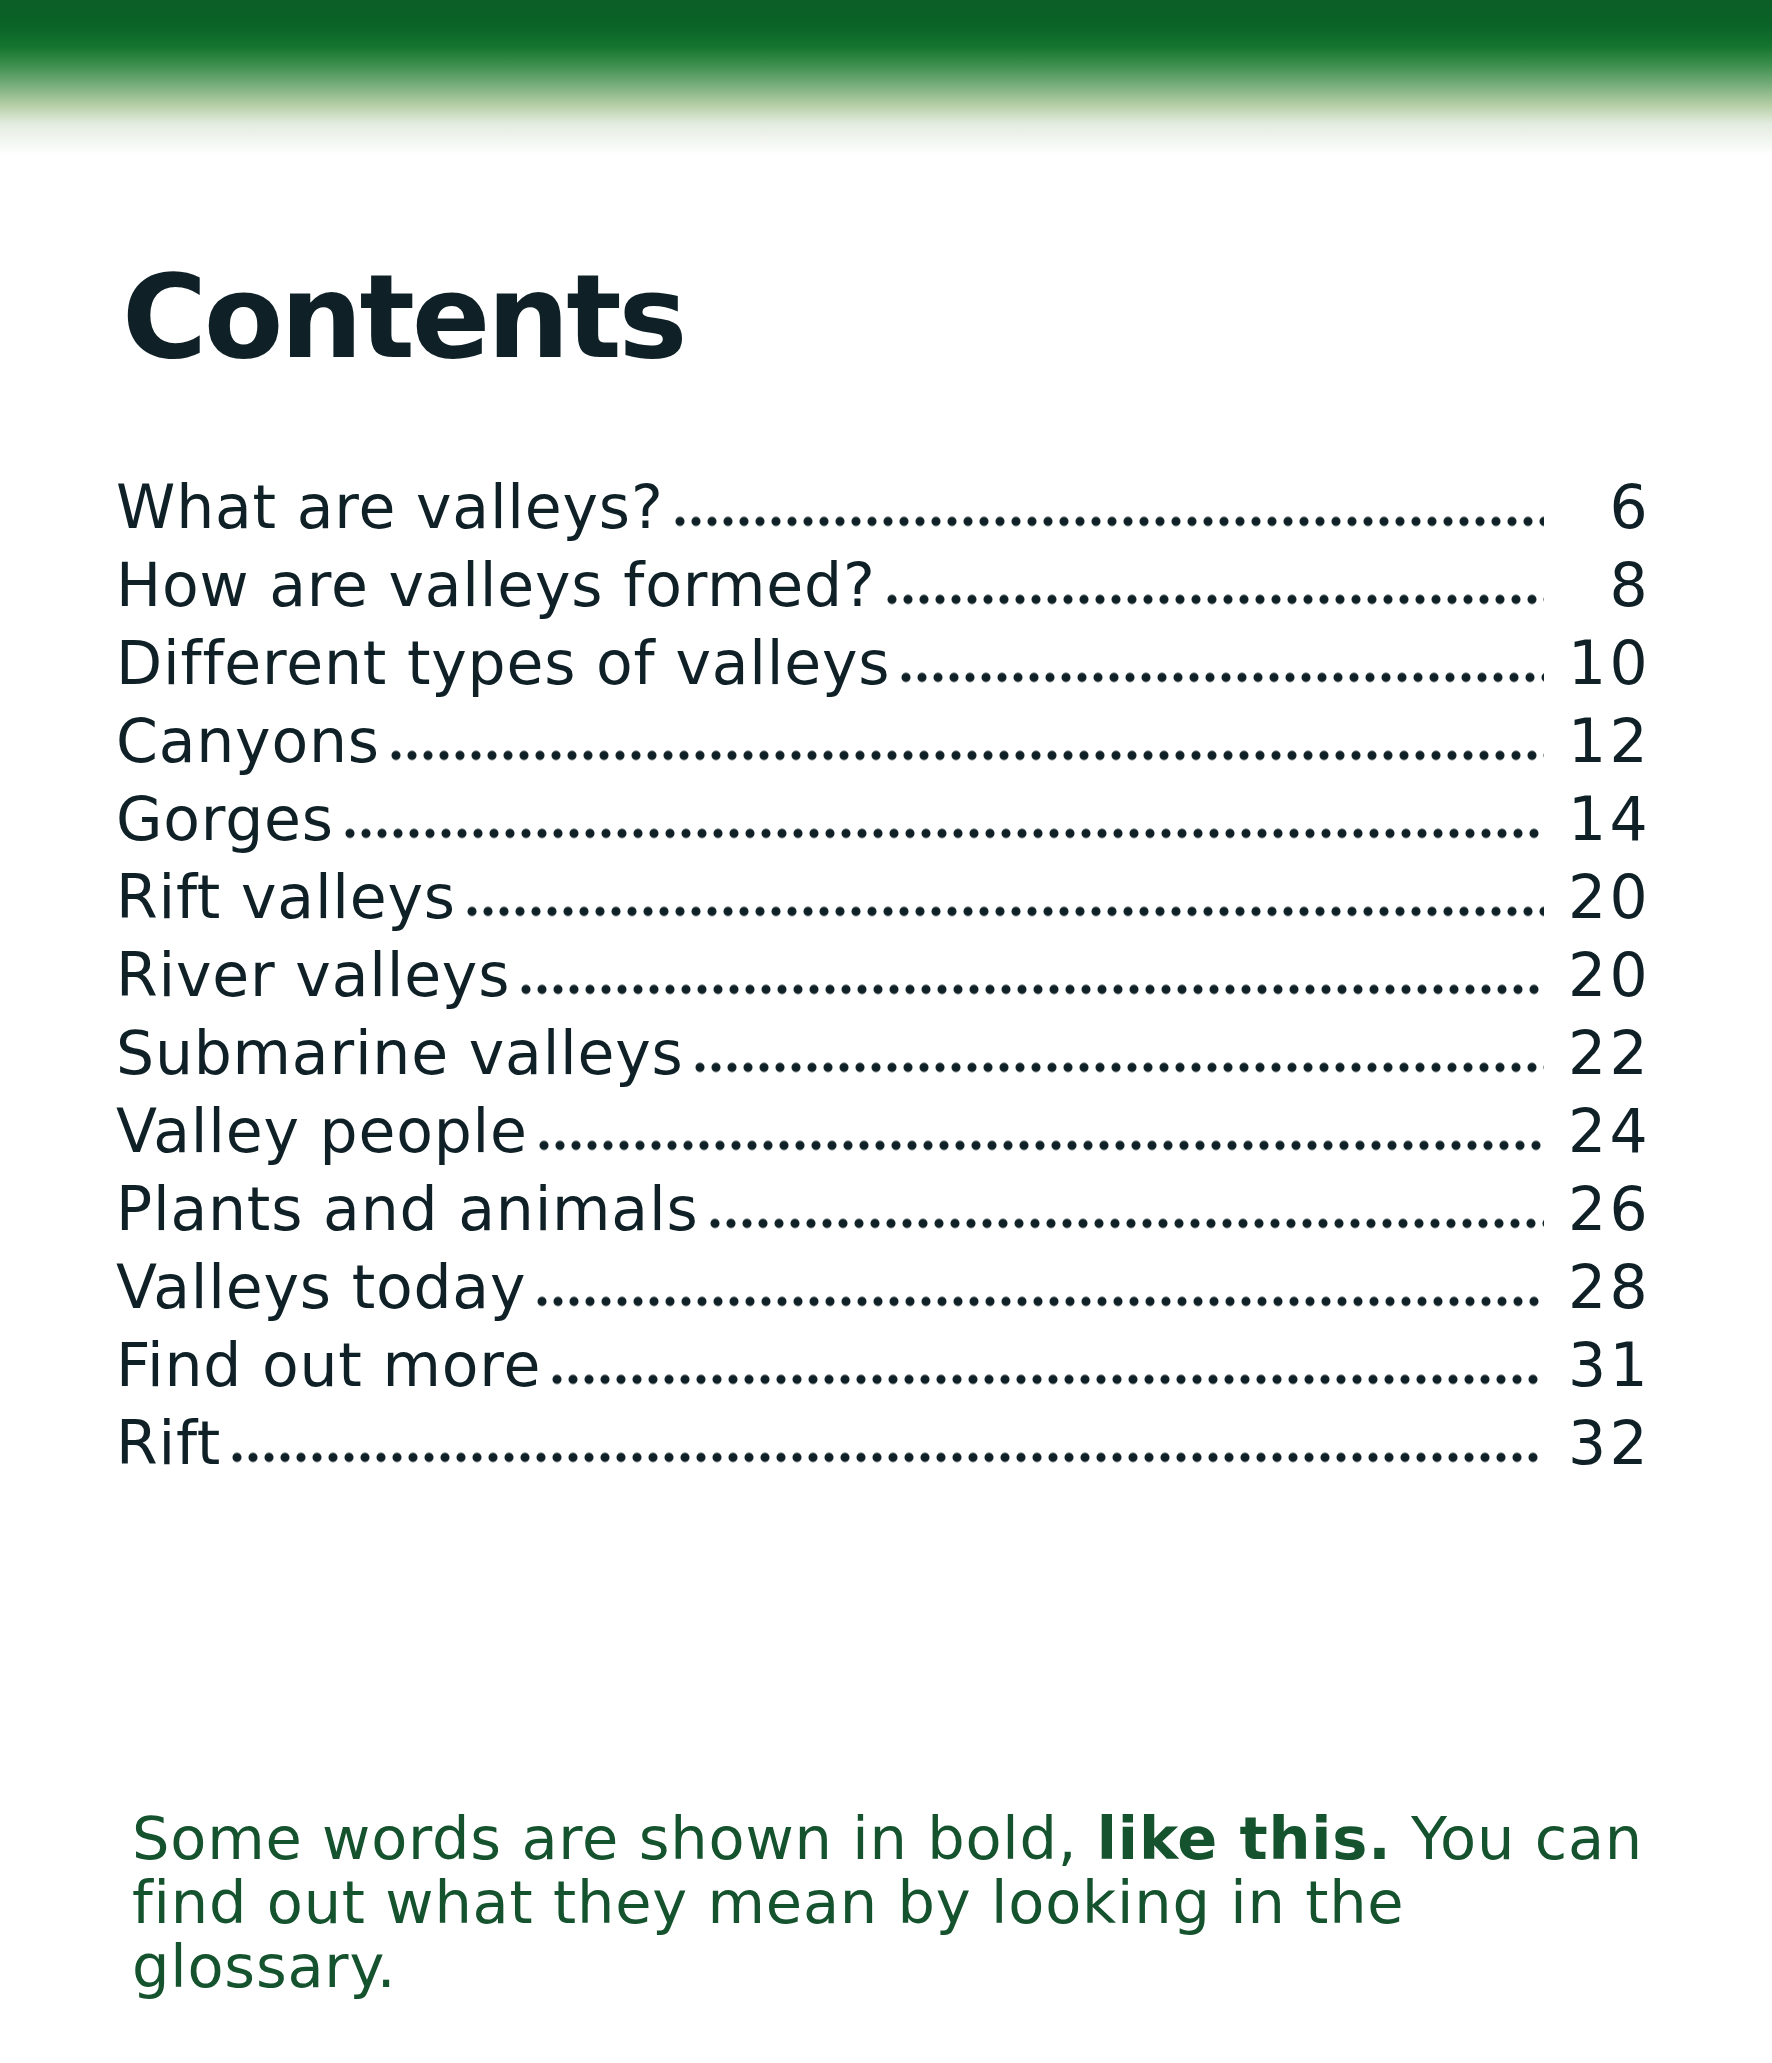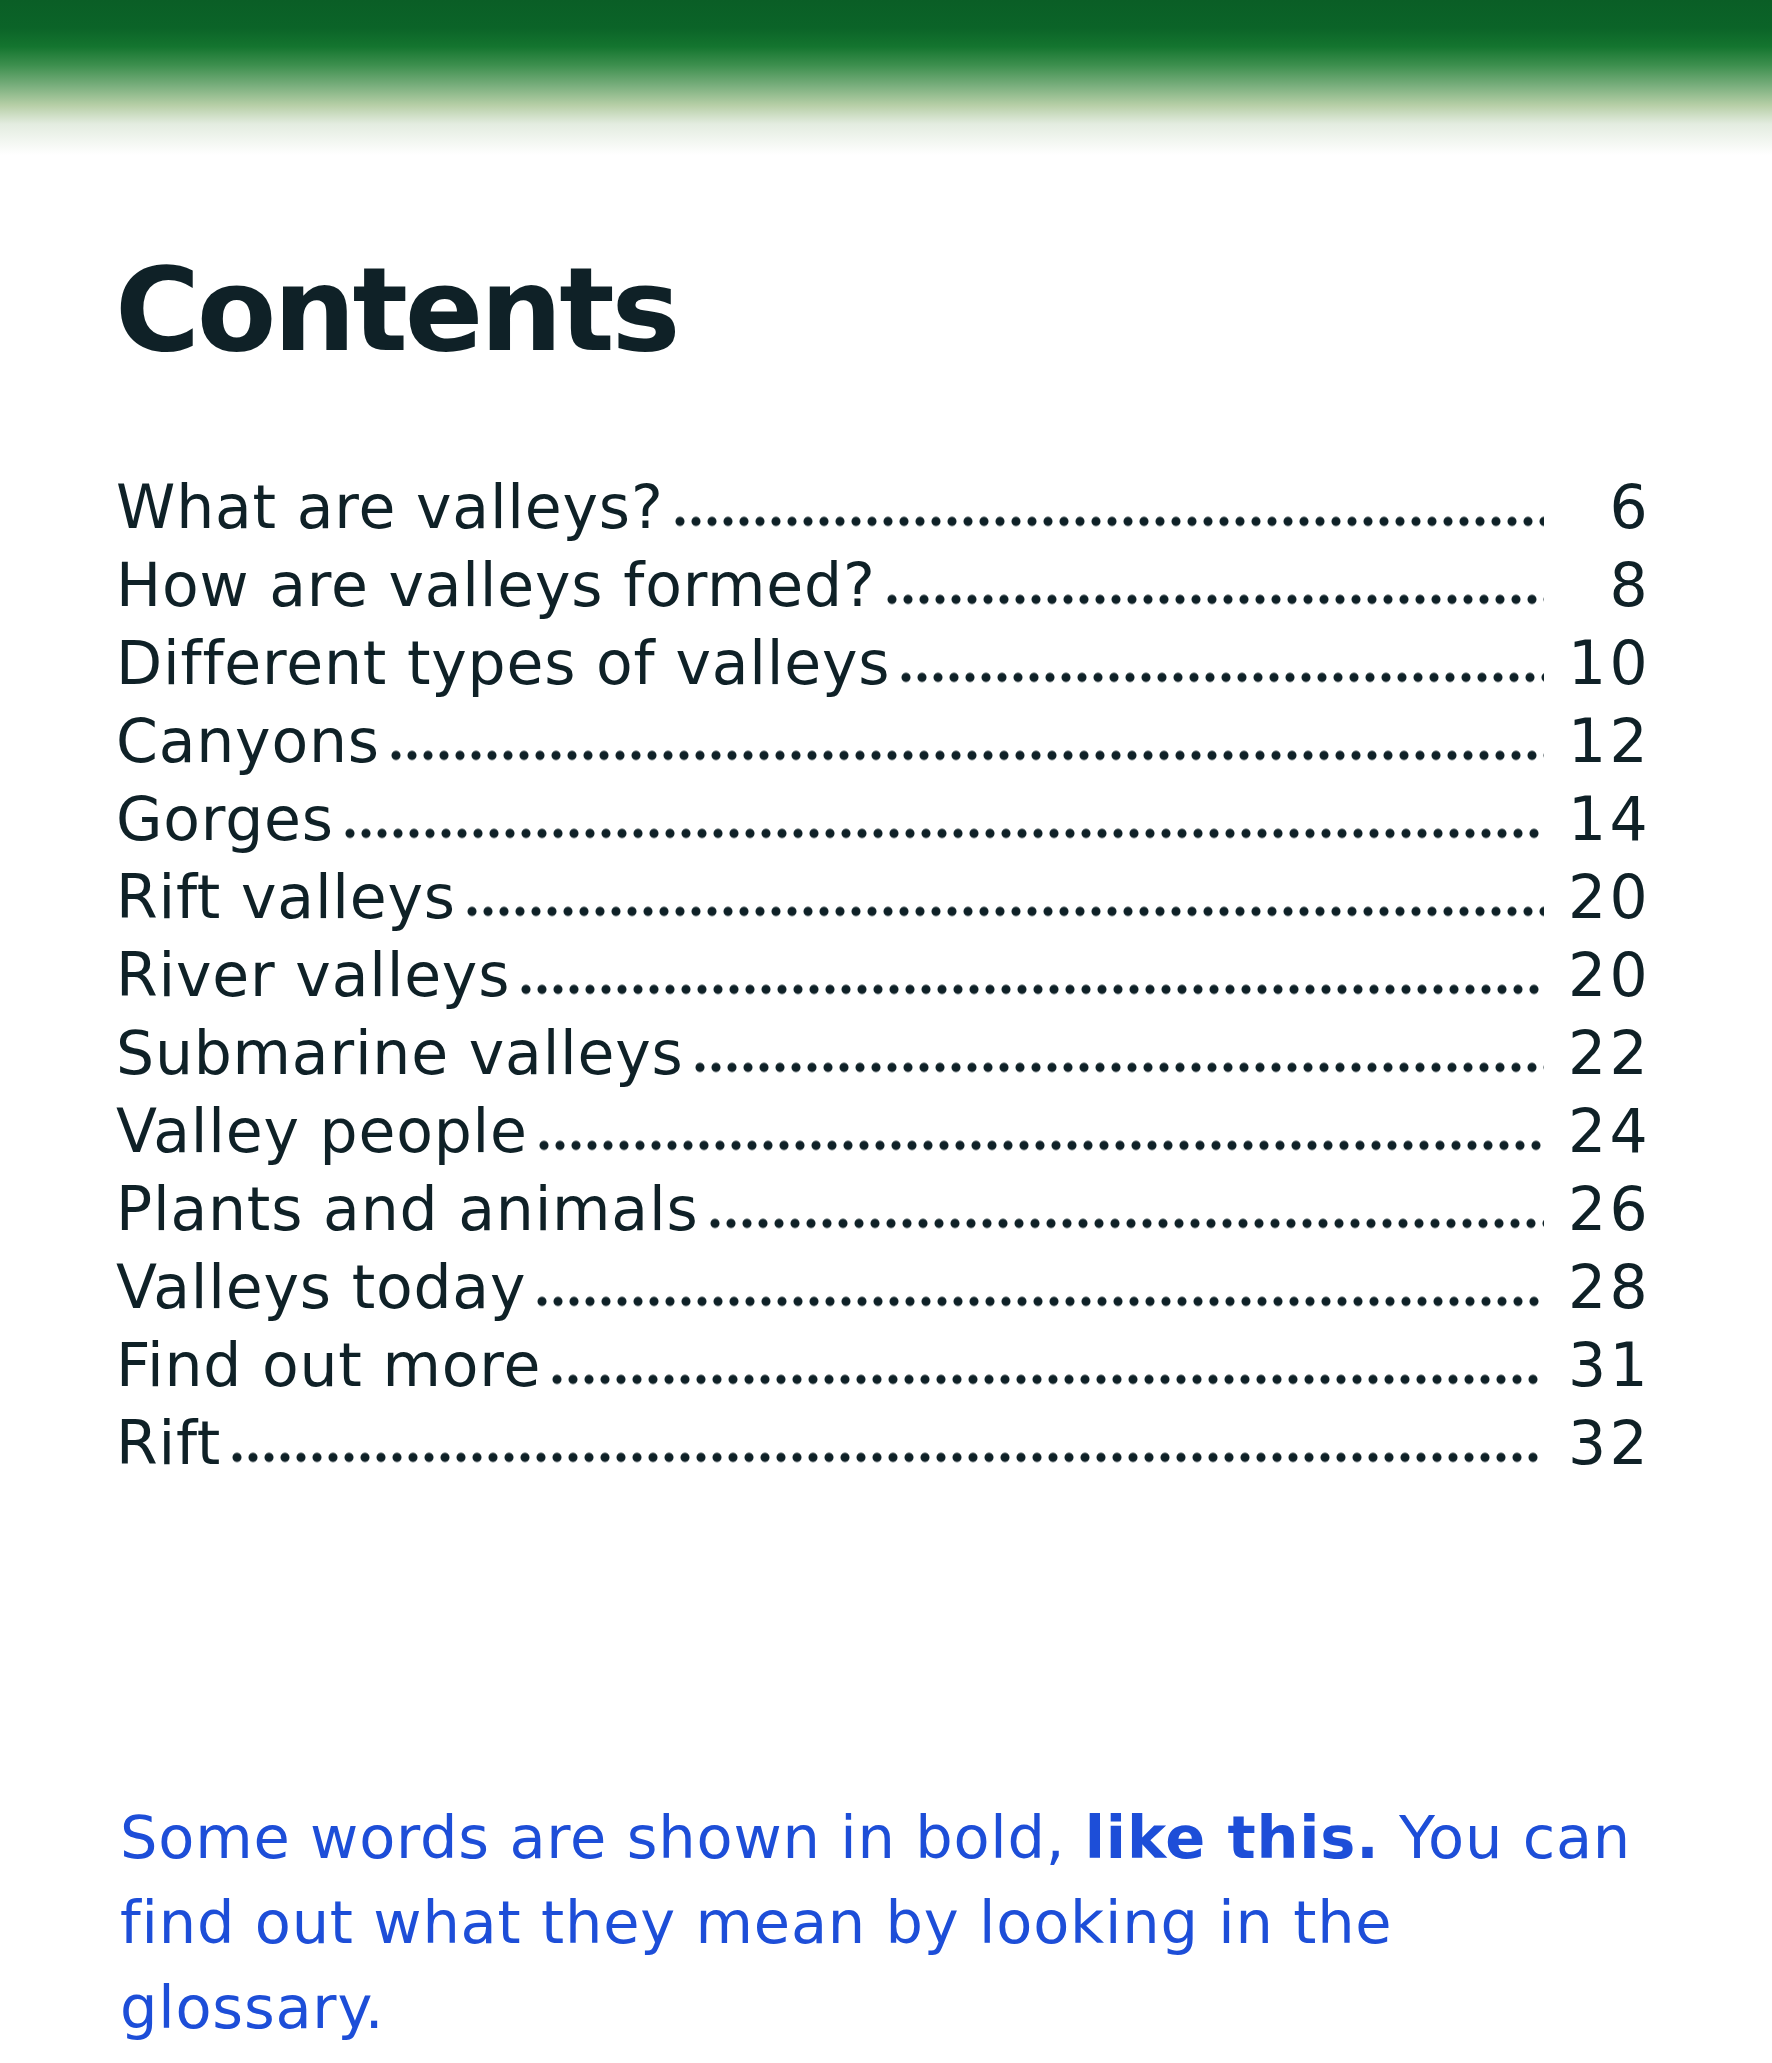--- a/index.html
+++ b/index.html
@@ -27,21 +27,21 @@
         #3d8f4e 42%,
         #78ae7c 55%,
         #b7cfa7 68%,
         #e3ece0 80%,
         #ffffff 100%);
     }
     .page-title {
       position: absolute;
       left: 114px;
       top: 251px;
-      margin: 1px;
+      margin: 8px;
       font-family: "DejaVu Sans", sans-serif;
       font-weight: bold;
       font-size: 116px;
       line-height: 1;
       letter-spacing: -3.3px;
       color: #0f2127;
     }
     .toc {
       position: absolute;
       left: 116px;
@@ -79,26 +79,26 @@
       width: 96px;
       text-align: right;
       white-space: nowrap;
       letter-spacing: 3.3px;
     }
     .note {
       position: absolute;
       left: 116px;
       top: 1791px;
       width: 1547px;
-      margin: 4px;
+      margin: 16px;
       font-family: "DejaVu Sans", sans-serif;
       font-size: 59px;
-      line-height: 85px;
+      line-height: 64px;
       letter-spacing: 0.8px;
-      color: #1d4ed8;
+      color: #14532d;
     }
     .note b {
       font-weight: bold;
     }
   </style>
 </head>
 <body>
 
 <div class="top-band"></div>
 

